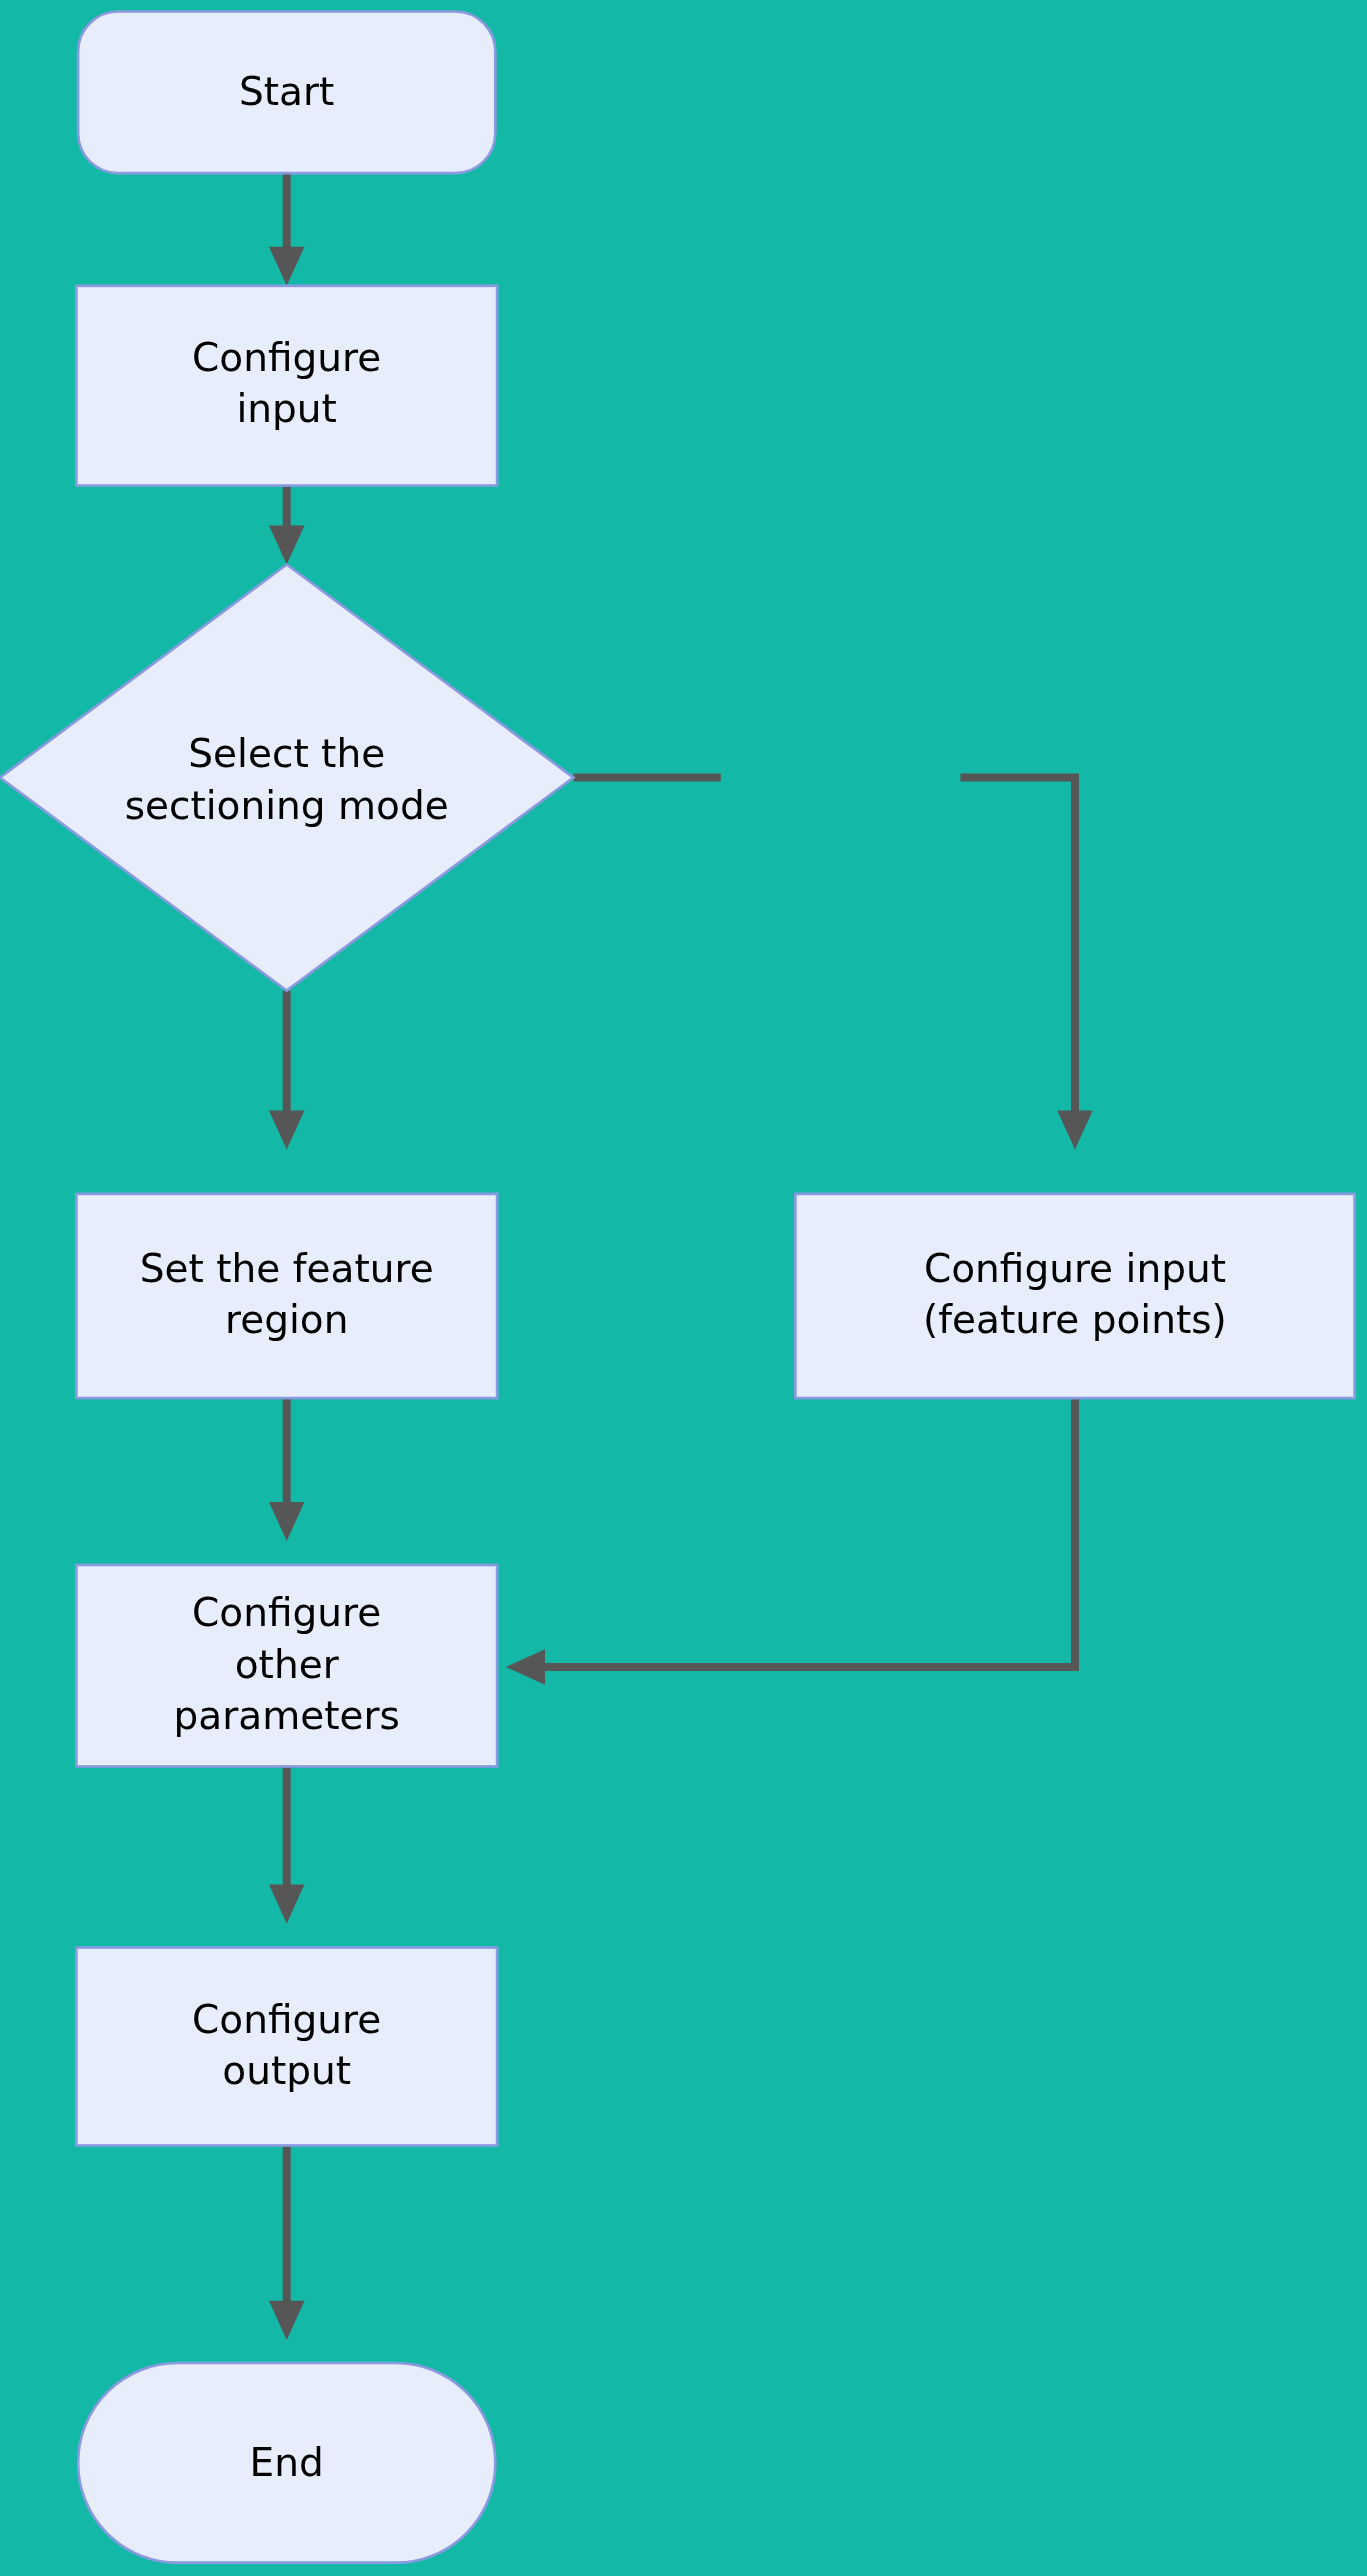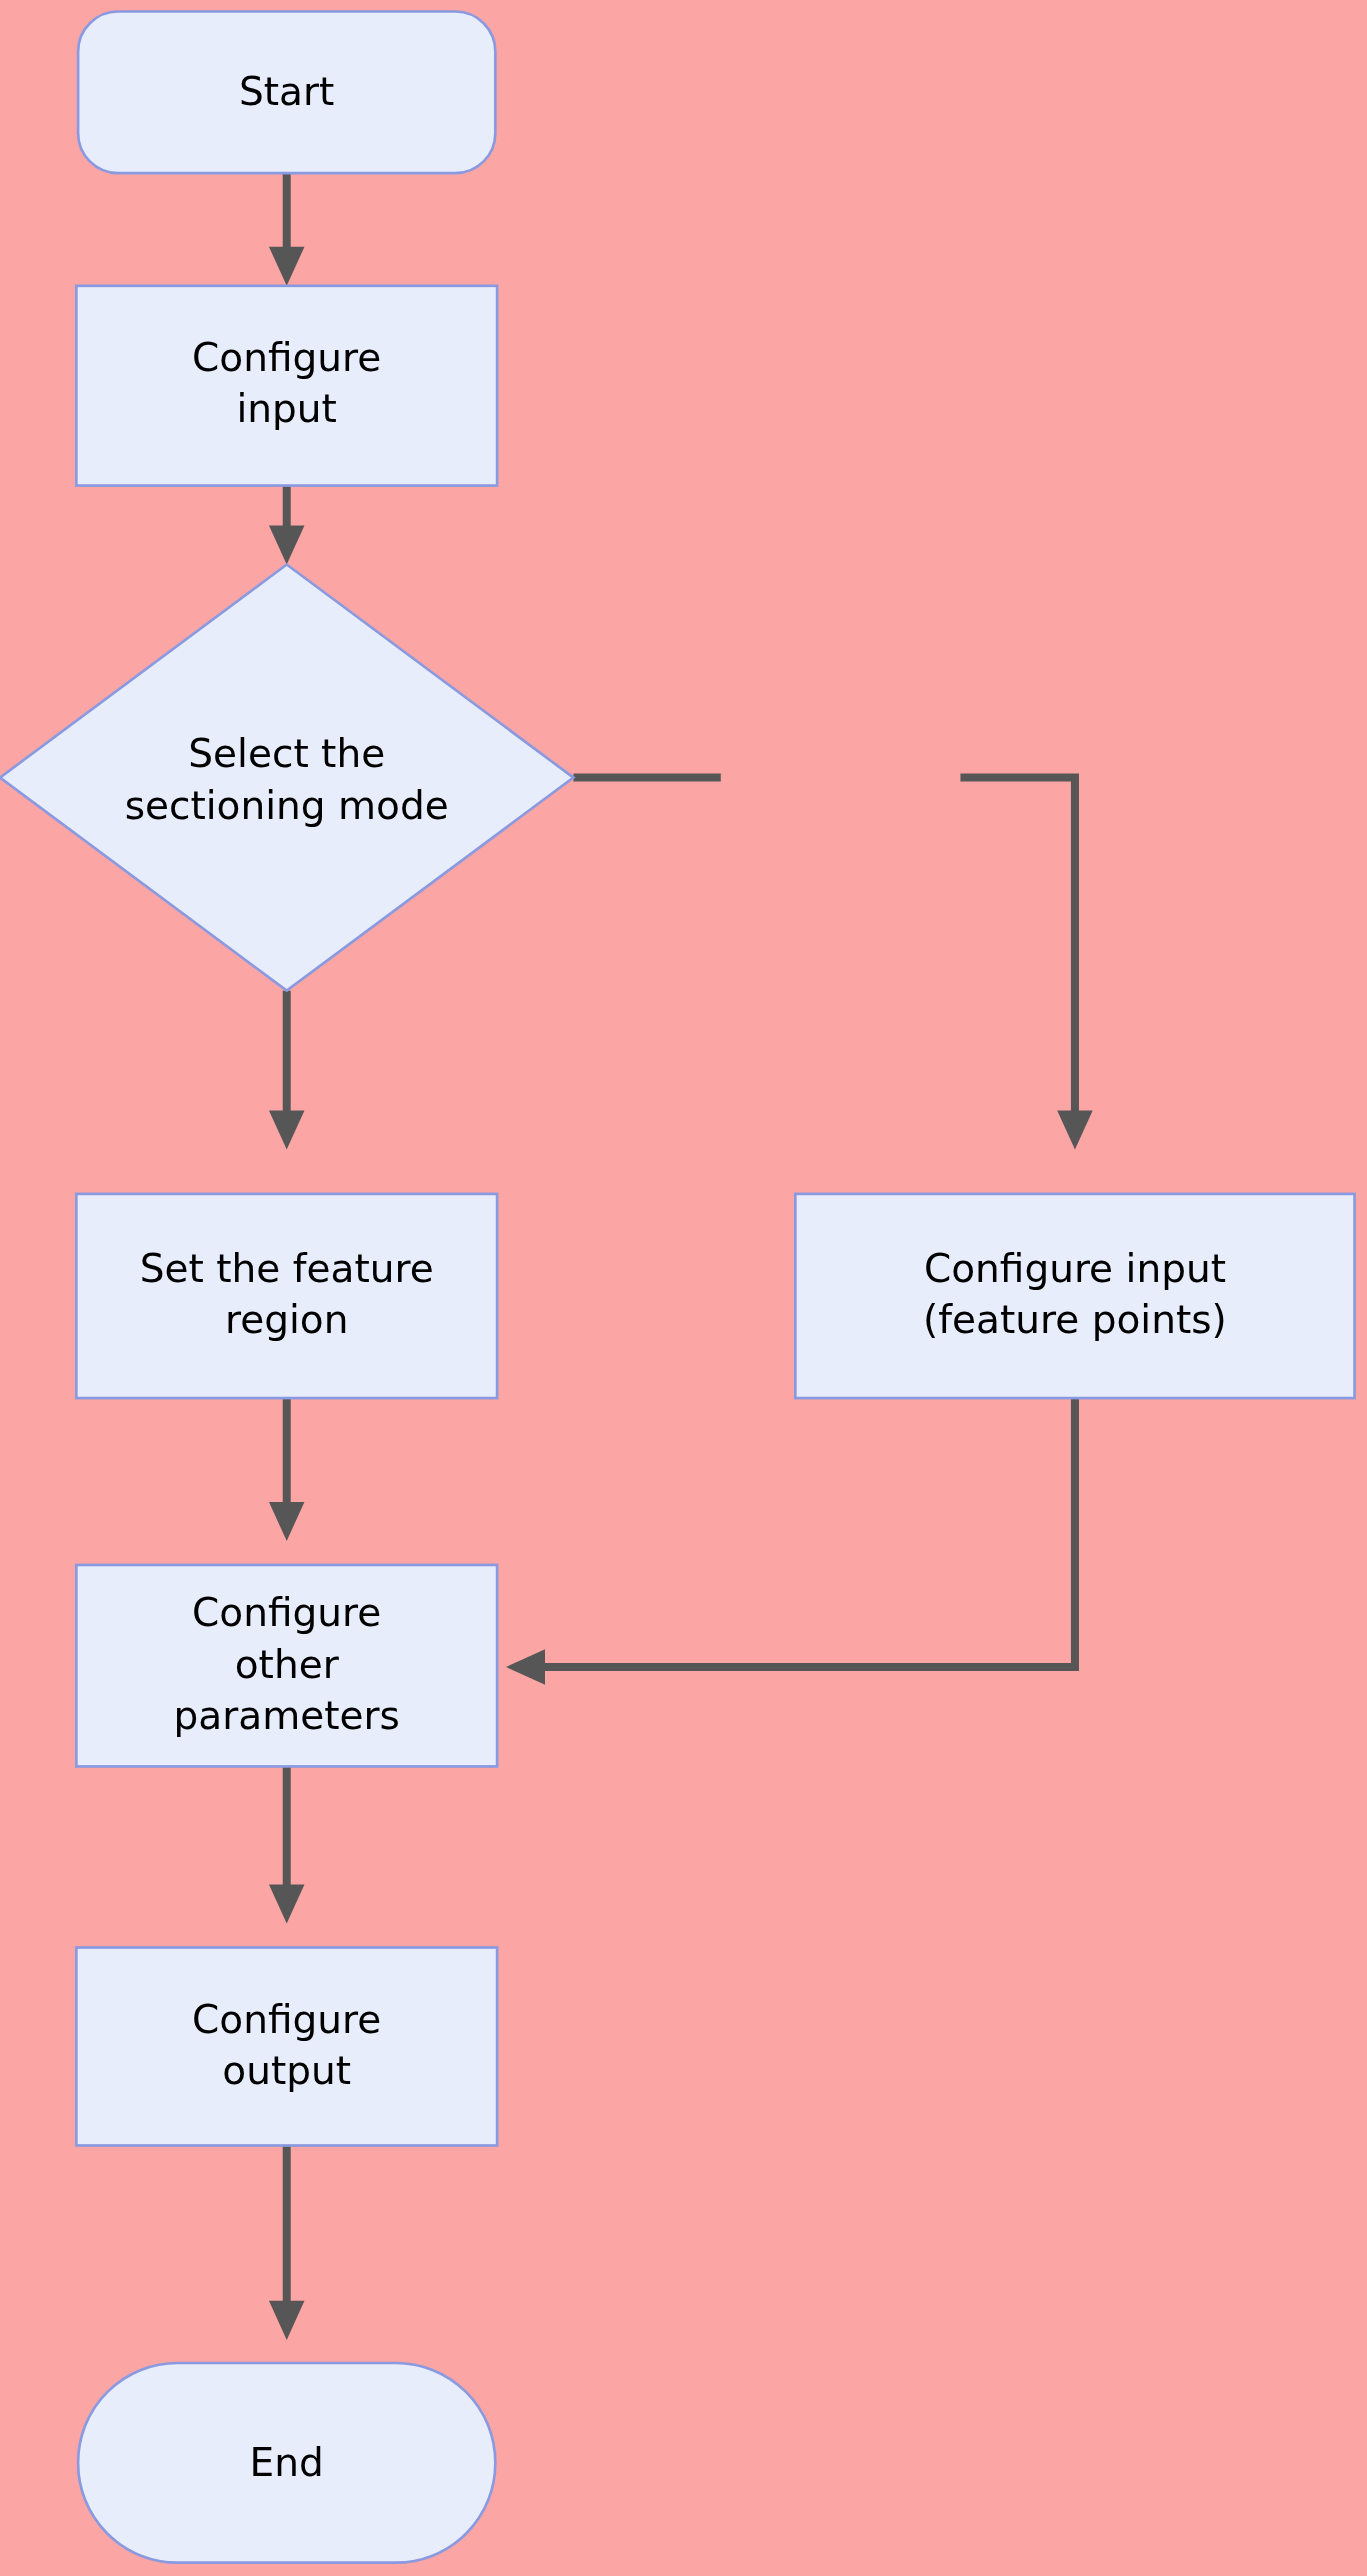--- a/index.html
+++ b/index.html
@@ -4,21 +4,21 @@
 <style>
   html, body {
     margin: 0;
     padding: 0;
     background: #000000;
   }
   #canvas {
     position: relative;
     width: 1367px;
     height: 2576px;
-    background: #fca5a5;
+    background: #14b8a6;
     overflow: hidden;
     font-family: "DejaVu Sans", "Liberation Sans", sans-serif;
   }
   svg.flow {
     position: absolute;
     left: 0;
     top: 0;
     width: 1367px;
     height: 2576px;
     display: block;

